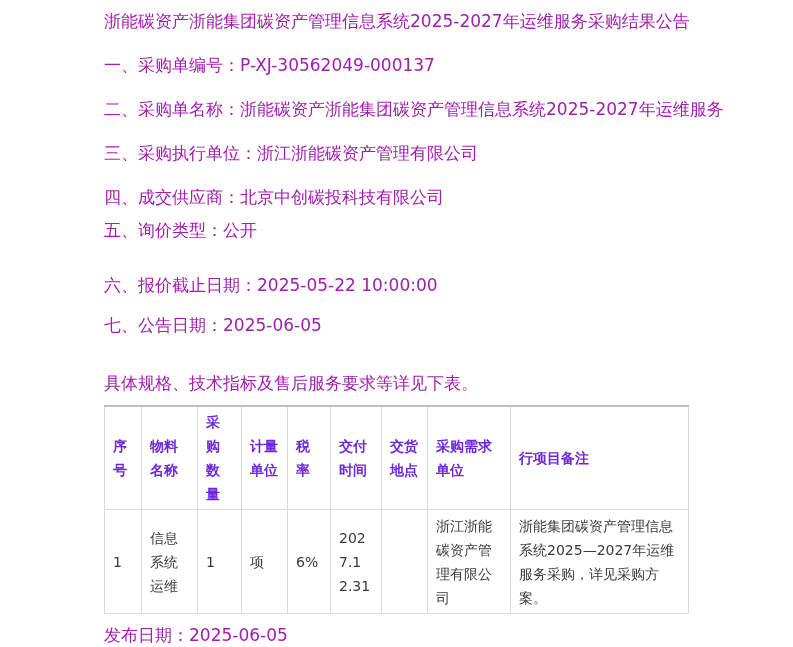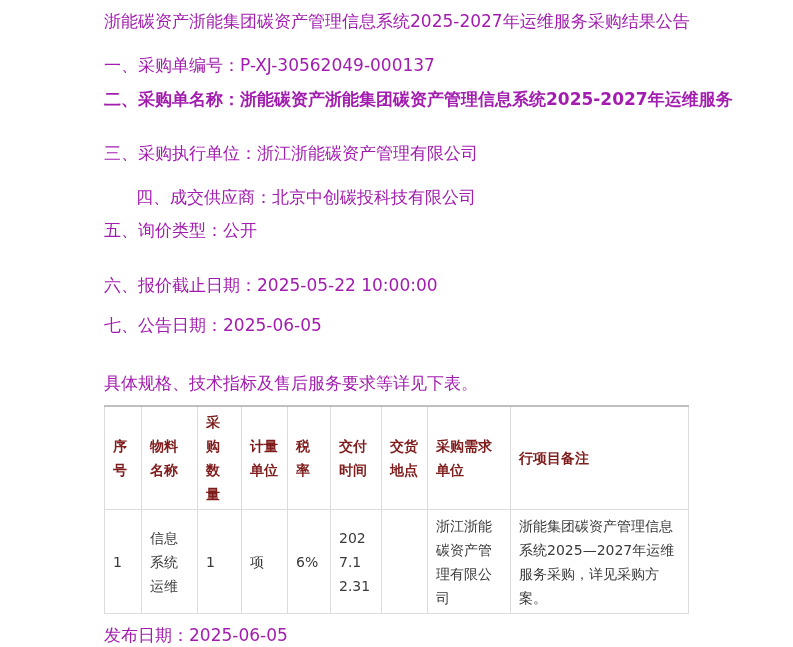--- a/index.html
+++ b/index.html
@@ -19,23 +19,23 @@
     .line {
       position: absolute;
       left: 104px;
       white-space: nowrap;
       font-size: 17px;
       color: #a21caf;
       letter-spacing: 0px;
     }
     .title { top: 10px; }
     .l1 { top: 54px; }
-    .l2 { top: 88px; font-weight: bold; }
+    .l2 { top: 98px; }
     .l3 { top: 142px; }
-    .l4 { top: 186px; margin-left: 32px; }
+    .l4 { top: 186px; }
     .l5 { top: 219px; }
     .l6 { top: 274px; }
     .l7 { top: 314px; }
     .l8 { top: 372px; font-family: Liberation Mono, monospace; }
     .pub { top: 624px; }
 
     table.items {
       position: absolute;
       left: 104px;
       top: 405px;
@@ -50,21 +50,21 @@
       padding: 0 8px;
       vertical-align: middle;
       text-align: left;
       line-height: 24px;
       word-break: break-all;
       overflow-wrap: anywhere;
     }
     table.items tr.head th {
       height: 102px;
       font-weight: bold;
-      color: #7f1d1d;
+      color: #6d28d9;
     }
     table.items tr.head th:first-child,
     table.items tr.head th { border-top: 2px solid #bfbfbf; }
     table.items tr.row td {
       height: 103px;
       font-weight: normal;
     }
     .c-seq { width: 37px; }
     .c-name { width: 56px; }
     .c-qty { width: 44px; }

